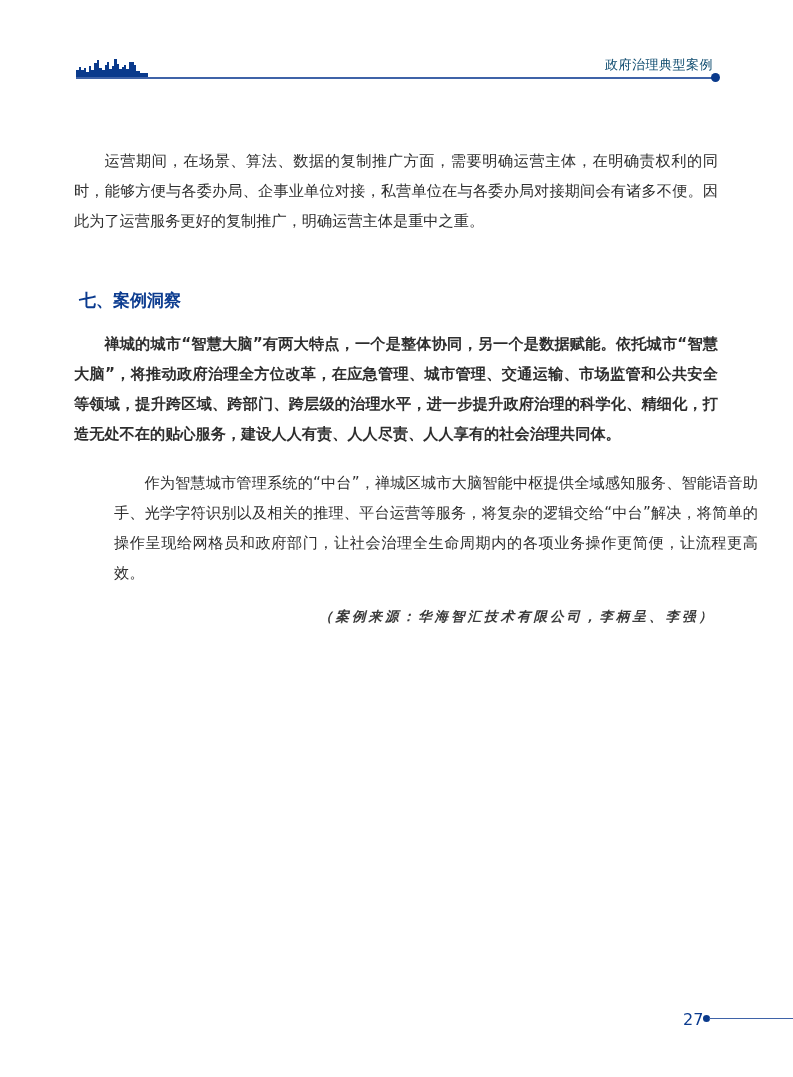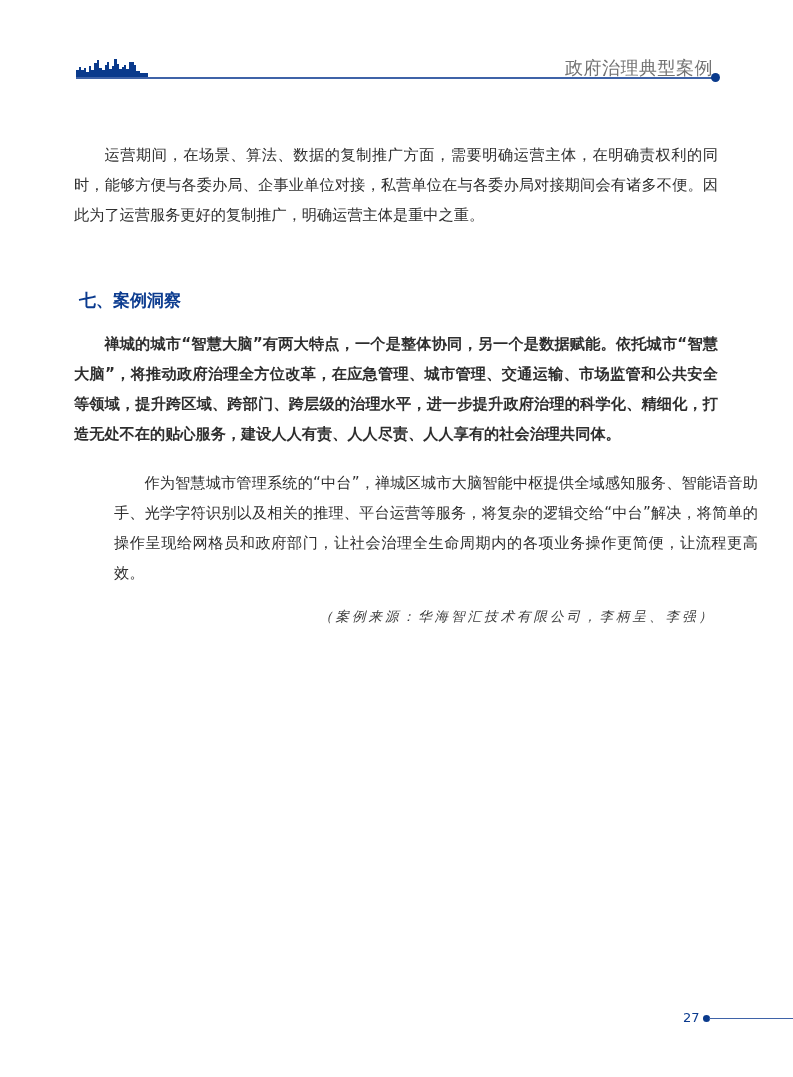--- a/index.html
+++ b/index.html
@@ -4,30 +4,30 @@
 <style>
   html, body { margin: 0; padding: 0; background: #ffffff; }
   body { width: 793px; height: 1077px; position: relative; overflow: hidden;
          font-family: "DejaVu Sans", "Liberation Sans", sans-serif; color: #2b2b2b; }
 
   .header { position: absolute; left: 0; top: 0; width: 793px; height: 90px; }
   .skyline { position: absolute; left: 76px; top: 56px; width: 72px; height: 20px; }
   .header-line { position: absolute; left: 76px; top: 77px; width: 640px; height: 2px; background: #3f63a8; }
   .header-line2 { position: absolute; left: 76px; top: 75px; width: 72px; height: 2px; background: #0a3a8c; }
   .header-dot { position: absolute; left: 711px; top: 73px; width: 9px; height: 9px; border-radius: 50%; background: #0a3a8c; }
-  .header-title { position: absolute; right: 80px; top: 56px; font-size: 18px; color: #737373; letter-spacing: 0.5px; }
+  .header-title { position: absolute; right: 80px; top: 56px; font-size: 13px; color: #0c4a6e; letter-spacing: 0.5px; }
   .para { font-size: 15.2px; line-height: 30px; margin: 0; text-indent: 2em; text-align: justify; color: #2e2e2e; }
-  .p1 { position: absolute; left: 74px; top: 140px; width: 644px; font-family: Liberation Serif, serif; }
+  .p1 { position: absolute; left: 74px; top: 146px; width: 644px; font-family: Liberation Serif, serif; }
   .h2 { position: absolute; left: 74px; top: 284px; font-size: 17px; font-weight: bold; color: #0b3b8f; margin: 5px; }
   .p2 { position: absolute; left: 74px; top: 329px; width: 644px; font-weight: bold; }
   .p3 { position: absolute; left: 74px; top: 468px; width: 644px; margin-left: 40px; }
   .source { position: absolute; right: 78px; top: 608px; font-family: "DejaVu Serif", "Liberation Serif", serif;
-            font-size: 13.5px; color: #3a3a3a; letter-spacing: 3px; font-style: italic; }
+            font-size: 13.5px; color: #3a3a3a; letter-spacing: 3px; font-style: italic; font-weight: bold; }
 
-  .footer-num { position: absolute; left: 683px; top: 1010px; font-size: 13px; color: #0b3b8f; }
+  .footer-num { position: absolute; left: 683px; top: 1010px; font-size: 16px; color: #0b3b8f; }
   .footer-dot { position: absolute; left: 703px; top: 1015px; width: 7px; height: 7px; border-radius: 50%; background: #0a3a8c; }
   .footer-line { position: absolute; left: 709px; top: 1018px; width: 84px; height: 1px; background: #3f63a8; }
 </style>
 </head>
 <body>
 
 <div class="header">
   <svg class="skyline" viewBox="0 0 72 20" preserveAspectRatio="none">
     <path fill="#0a3a8c" d="M0 20 L0 14 L3 14 L3 11 L5 11 L5 14 L8 14 L8 12 L10 12 L10 16 L13 16 L13 10 L15 10 L15 14 L18 14 L18 7 L21 7 L21 4 L23 4 L23 12 L26 12 L26 14 L29 14 L29 9 L31 9 L31 6 L33 6 L33 13 L36 13 L36 10 L38 10 L38 3 L41 3 L41 8 L43 8 L43 13 L46 13 L46 11 L48 11 L48 9 L50 9 L50 13 L53 13 L53 6 L58 6 L58 9 L60 9 L60 15 L64 15 L64 17 L72 17 L72 20 Z"></path>
   </svg>

